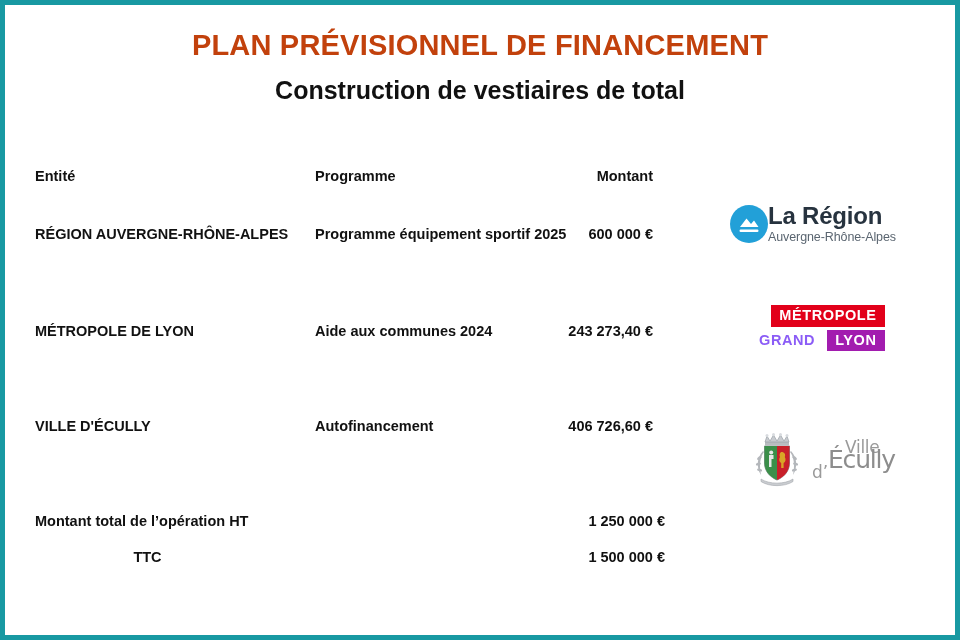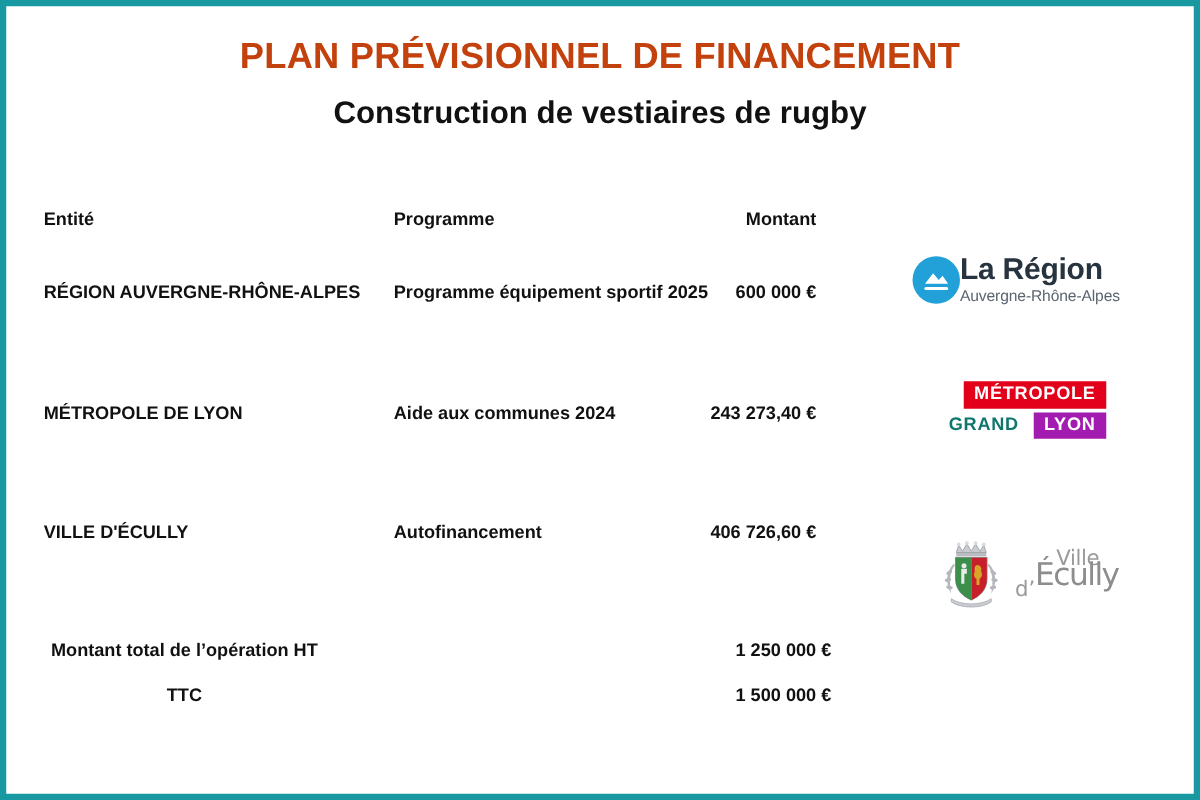--- a/index.html
+++ b/index.html
@@ -136,21 +136,21 @@
     font-weight: bold;
     letter-spacing: 0.6px;
     padding: 3px 8px 4px 8px;
   }
   .metro-bottom {
     display: flex;
     align-items: stretch;
     margin-top: 3px;
   }
   .metro-grand {
-    color: #0f766e;
+    color: #8b5cf6;
     background: #ffffff;
     font-size: 14.5px;
     font-weight: bold;
     letter-spacing: 0.6px;
     padding: 3px 8px 4px 8px;
   }
   .metro-lyon {
     background: #a21caf;
     color: #ffffff;
     font-size: 14.5px;
@@ -209,21 +209,21 @@
     width: 900px;
   }
   .total-row {
     position: relative;
     height: 36px;
   }
   .total-label {
     position: absolute;
     left: 0;
     width: 225px;
-    text-align: center;
+    text-align: left;
     font-size: 14.5px;
     font-weight: bold;
     color: #111111;
     white-space: nowrap;
   }
   .total-label.right { text-align: center; }
   .total-value {
     position: absolute;
     left: 380px;
     width: 250px;
@@ -235,21 +235,21 @@
   }
 </style>
 </head>
 <body>
 
 <div class="slide">
 <div class="slide-inner">
 
   <div class="title-block">
     <div class="title-main">PLAN PRÉVISIONNEL DE FINANCEMENT</div>
-    <div class="title-sub">Construction de vestiaires de rugby</div>
+    <div class="title-sub">Construction de vestiaires de total</div>
   </div>
 
   <div class="table">
 
     <div class="trow head-row">
       <div class="cell c-entity" style="top:0">Entité</div>
       <div class="cell c-program" style="top:0">Programme</div>
       <div class="cell c-amount" style="top:0">Montant</div>
     </div>
 

